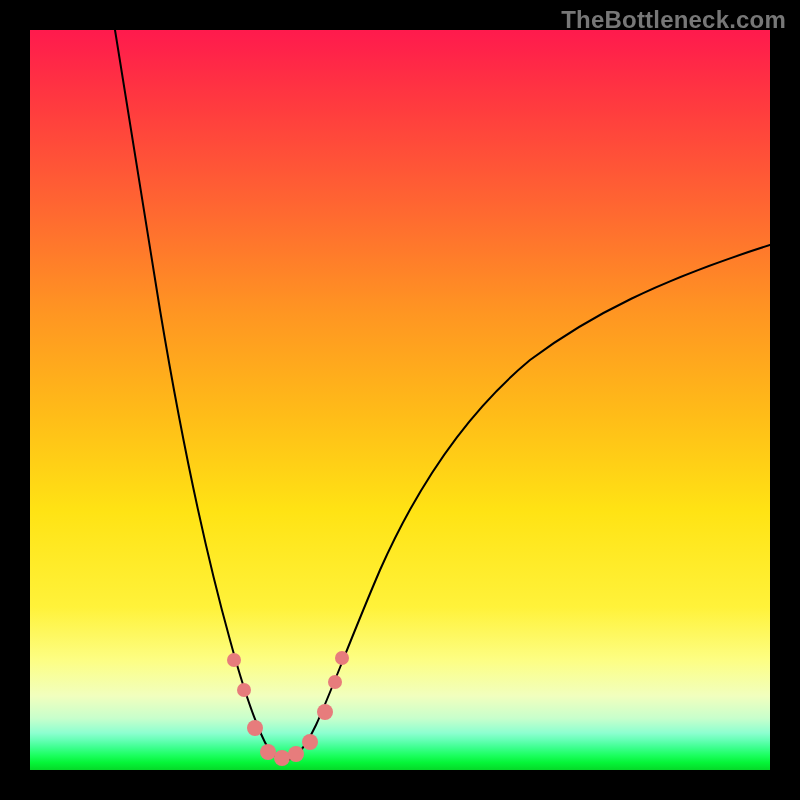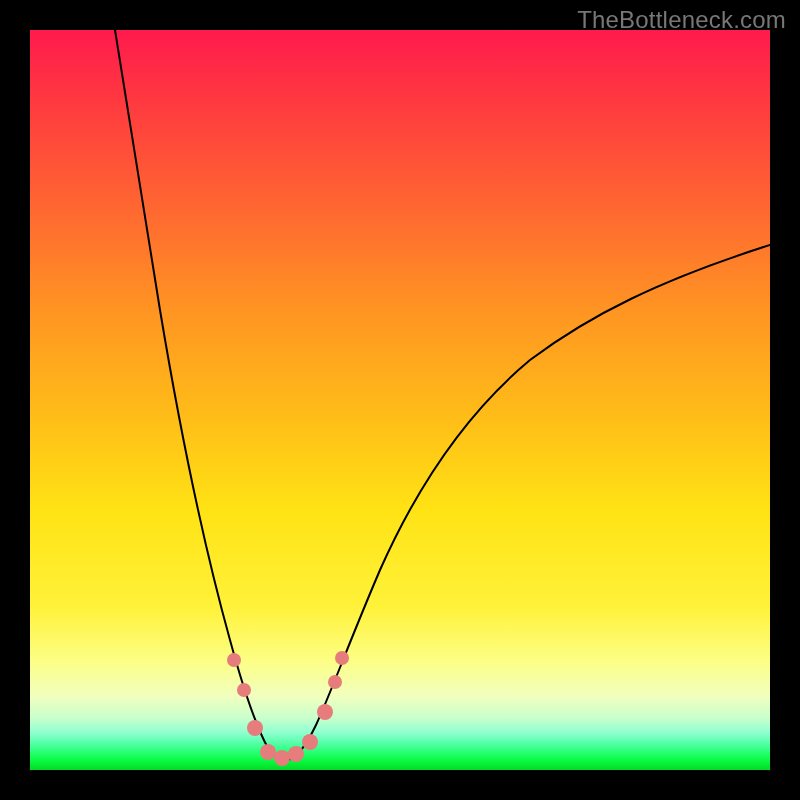--- a/index.html
+++ b/index.html
@@ -18,21 +18,21 @@
     width: 800px;
     height: 800px;
     background: #000;
   }
   .watermark {
     position: absolute;
     top: 6px;
     right: 14px;
     color: #777;
     font-size: 24px;
-    font-weight: 400;
+    font-weight: 700;
     letter-spacing: 0.2px;
     user-select: none;
   }
   .plot-outer {
     position: absolute;
     left: 30px;
     top: 30px;
     width: 740px;
     height: 740px;
     background: #fff;

